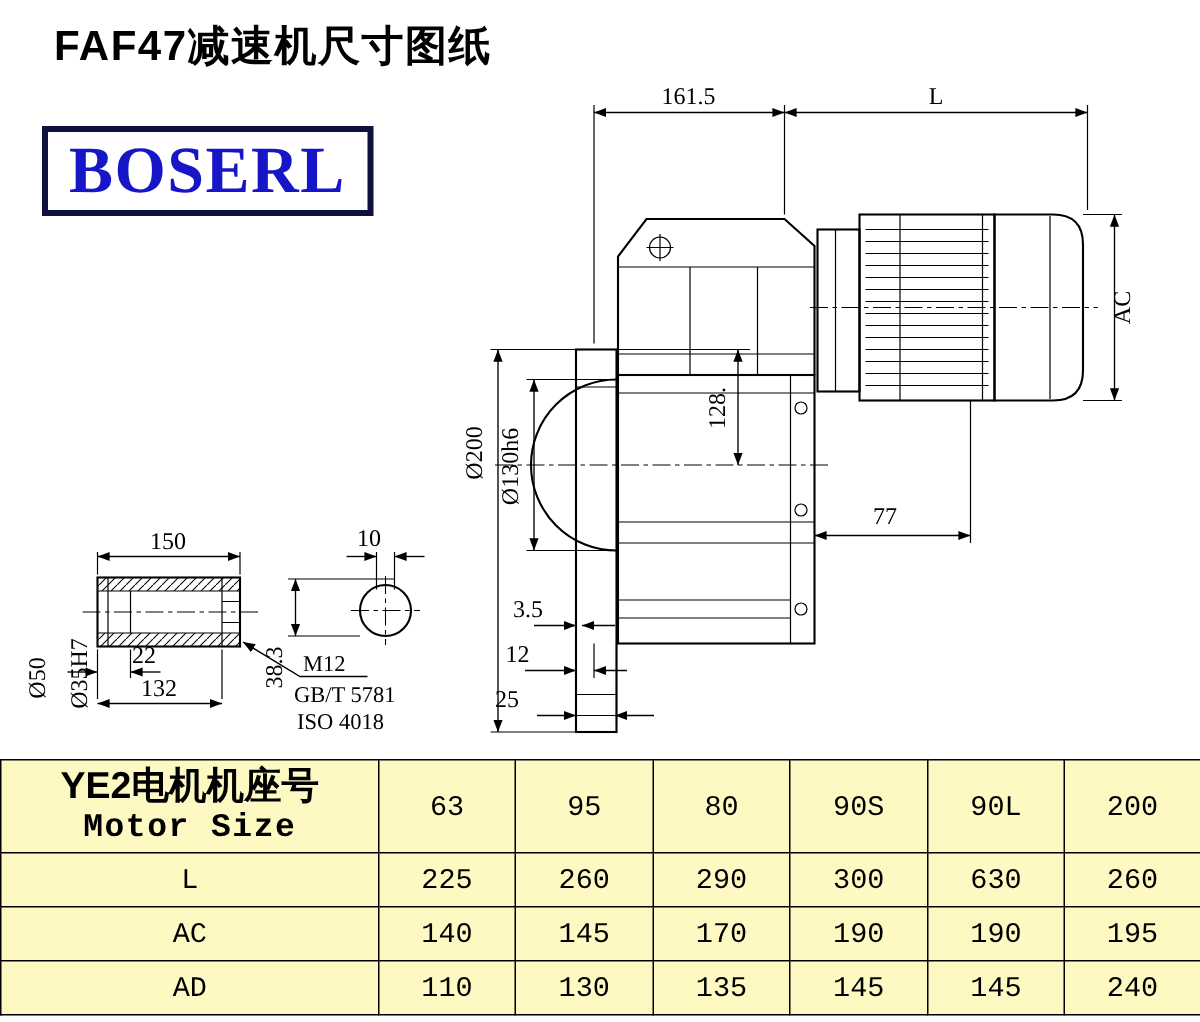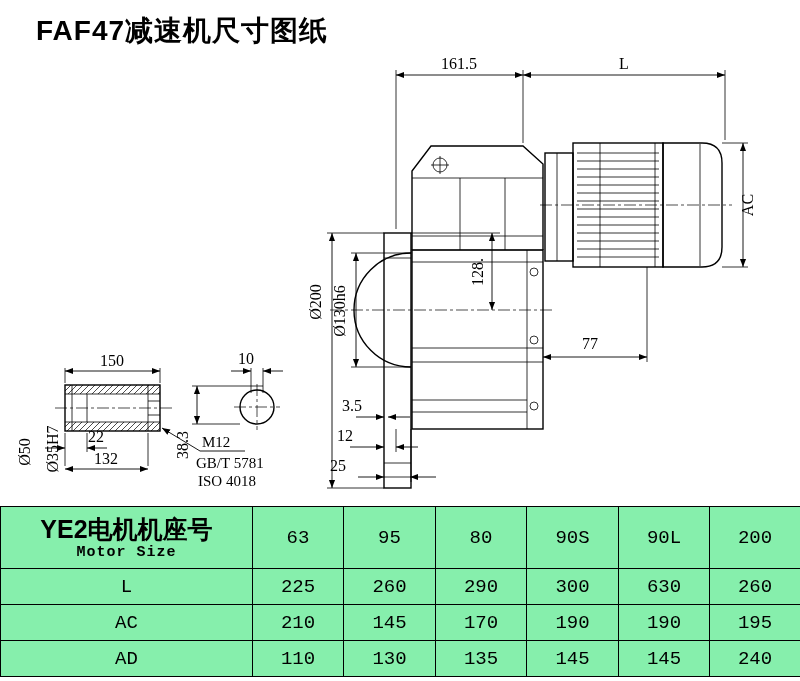--- a/index.html
+++ b/index.html
@@ -14,27 +14,27 @@
   svg.drawing{position:absolute;left:0;top:0;}
   .ol{fill:none;stroke:#000;stroke-width:1.4;}
   .thin{fill:none;stroke:#000;stroke-width:0.8;}
   .ext{fill:none;stroke:#000;stroke-width:0.8;}
   .dd,.da{fill:none;stroke:#000;stroke-width:0.9;}
   .cl{fill:none;stroke:#000;stroke-width:0.7;stroke-dasharray:12 3 3 3;}
   .hatchfill{fill:url(#hatch);stroke:none;}
   .dtxt{font-family:"Liberation Serif",serif;font-size:16px;fill:#000;text-anchor:middle;}
   .dtxt-l{font-family:"Liberation Serif",serif;font-size:15px;fill:#000;text-anchor:start;}
   table.dim-table{position:absolute;left:0;top:506px;width:800px;border-collapse:collapse;
-        table-layout:fixed;background:#86efac;}
+        table-layout:fixed;background:#fef9c3;}
   table.dim-table td{border:1.6px solid #000;text-align:center;vertical-align:middle;
         color:#000;padding:0;}
   .header-row td{height:61px;}
   .data-row td{height:35px;}
   .cn{font-family:"Liberation Sans",sans-serif;font-weight:700;font-size:25px;line-height:1.2;}
-  .en{font-family:"Liberation Mono",monospace;font-weight:700;font-size:15px;
+  .en{font-family:"Liberation Mono",monospace;font-weight:700;font-size:22px;
       letter-spacing:1px;line-height:1.2;}
   .num-cell{font-family:Liberation Mono, monospace;font-size:19px;}
 </style>
 </head>
 <body>
 
 <div class="page">
 
   <svg class="drawing" width="800" height="506" viewBox="0 0 800 506">
     <defs>
@@ -137,20 +137,23 @@
     <text class="dtxt" x="106" y="464">132</text>
     <text class="dtxt" transform="rotate(-90 30,452)" x="30" y="452">Ø50</text>
     <text class="dtxt" transform="rotate(-90 58,449)" x="58" y="449">Ø35H7</text>
     <text class="dtxt-l" x="202" y="447">M12</text>
     <text class="dtxt-l" x="196" y="468">GB/T 5781</text>
     <text class="dtxt-l" x="198" y="486">ISO 4018</text>
   </svg>
 
   <div class="title">FAF47减速机尺寸图纸</div>
 
+  <div class="logo">
+    <span class="logo-text">BOSERL</span>
+  </div>
 
   <table class="dim-table">
     <colgroup>
       <col style="width:252px">
         <col style="width:91px">
         <col style="width:92px">
       <col style="width:91px">
         <col style="width:92px">
         <col style="width:91px">
         <col style="width:91px">
@@ -172,21 +175,21 @@
         <td class="num-cell">L</td>
         <td class="num-cell">225</td>
         <td class="num-cell">260</td>
         <td class="num-cell">290</td>
         <td class="num-cell">300</td>
         <td class="num-cell">630</td>
         <td class="num-cell">260</td>
       </tr>
       <tr class="data-row">
         <td class="num-cell">AC</td>
-        <td class="num-cell">210</td>
+        <td class="num-cell">140</td>
         <td class="num-cell">145</td>
         <td class="num-cell">170</td>
         <td class="num-cell">190</td>
         <td class="num-cell">190</td>
         <td class="num-cell">195</td>
       </tr>
       <tr class="data-row">
         <td class="num-cell">AD</td>
         <td class="num-cell">110</td>
         <td class="num-cell">130</td>

